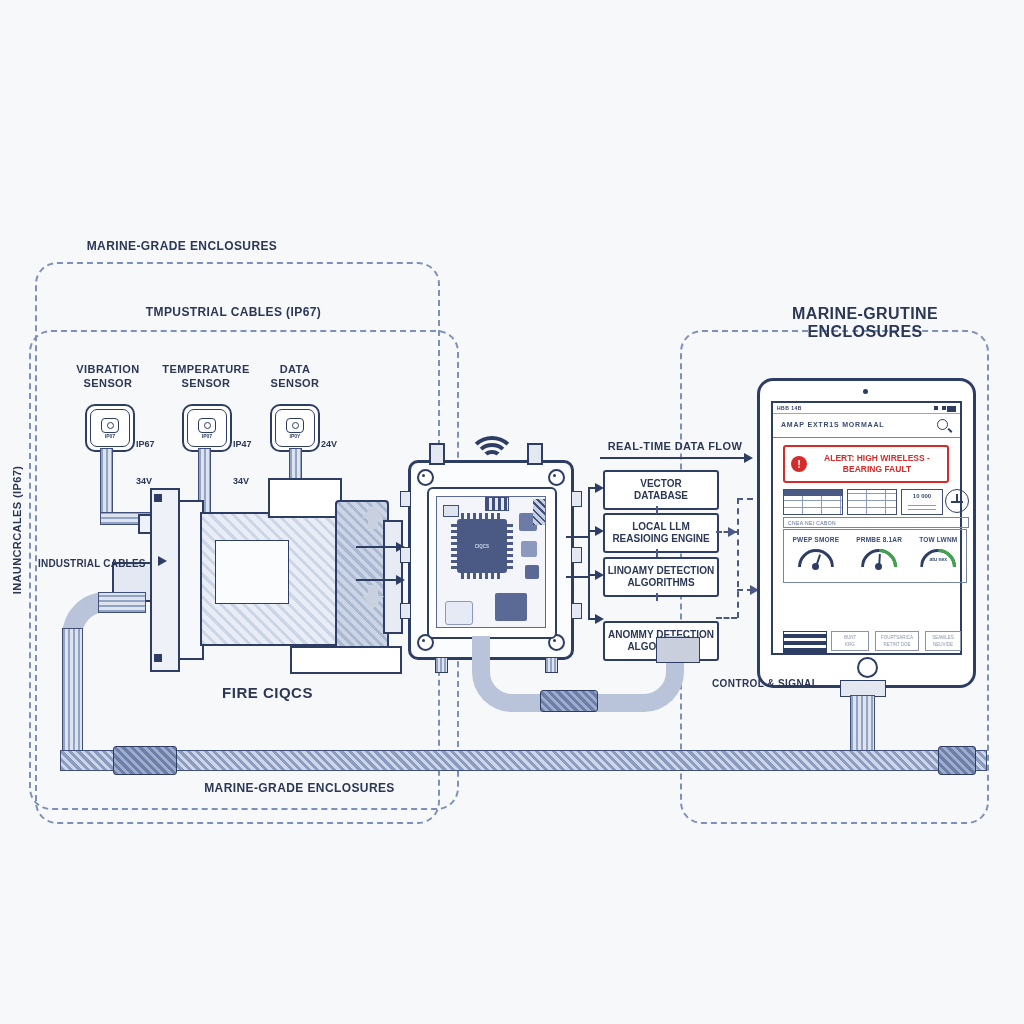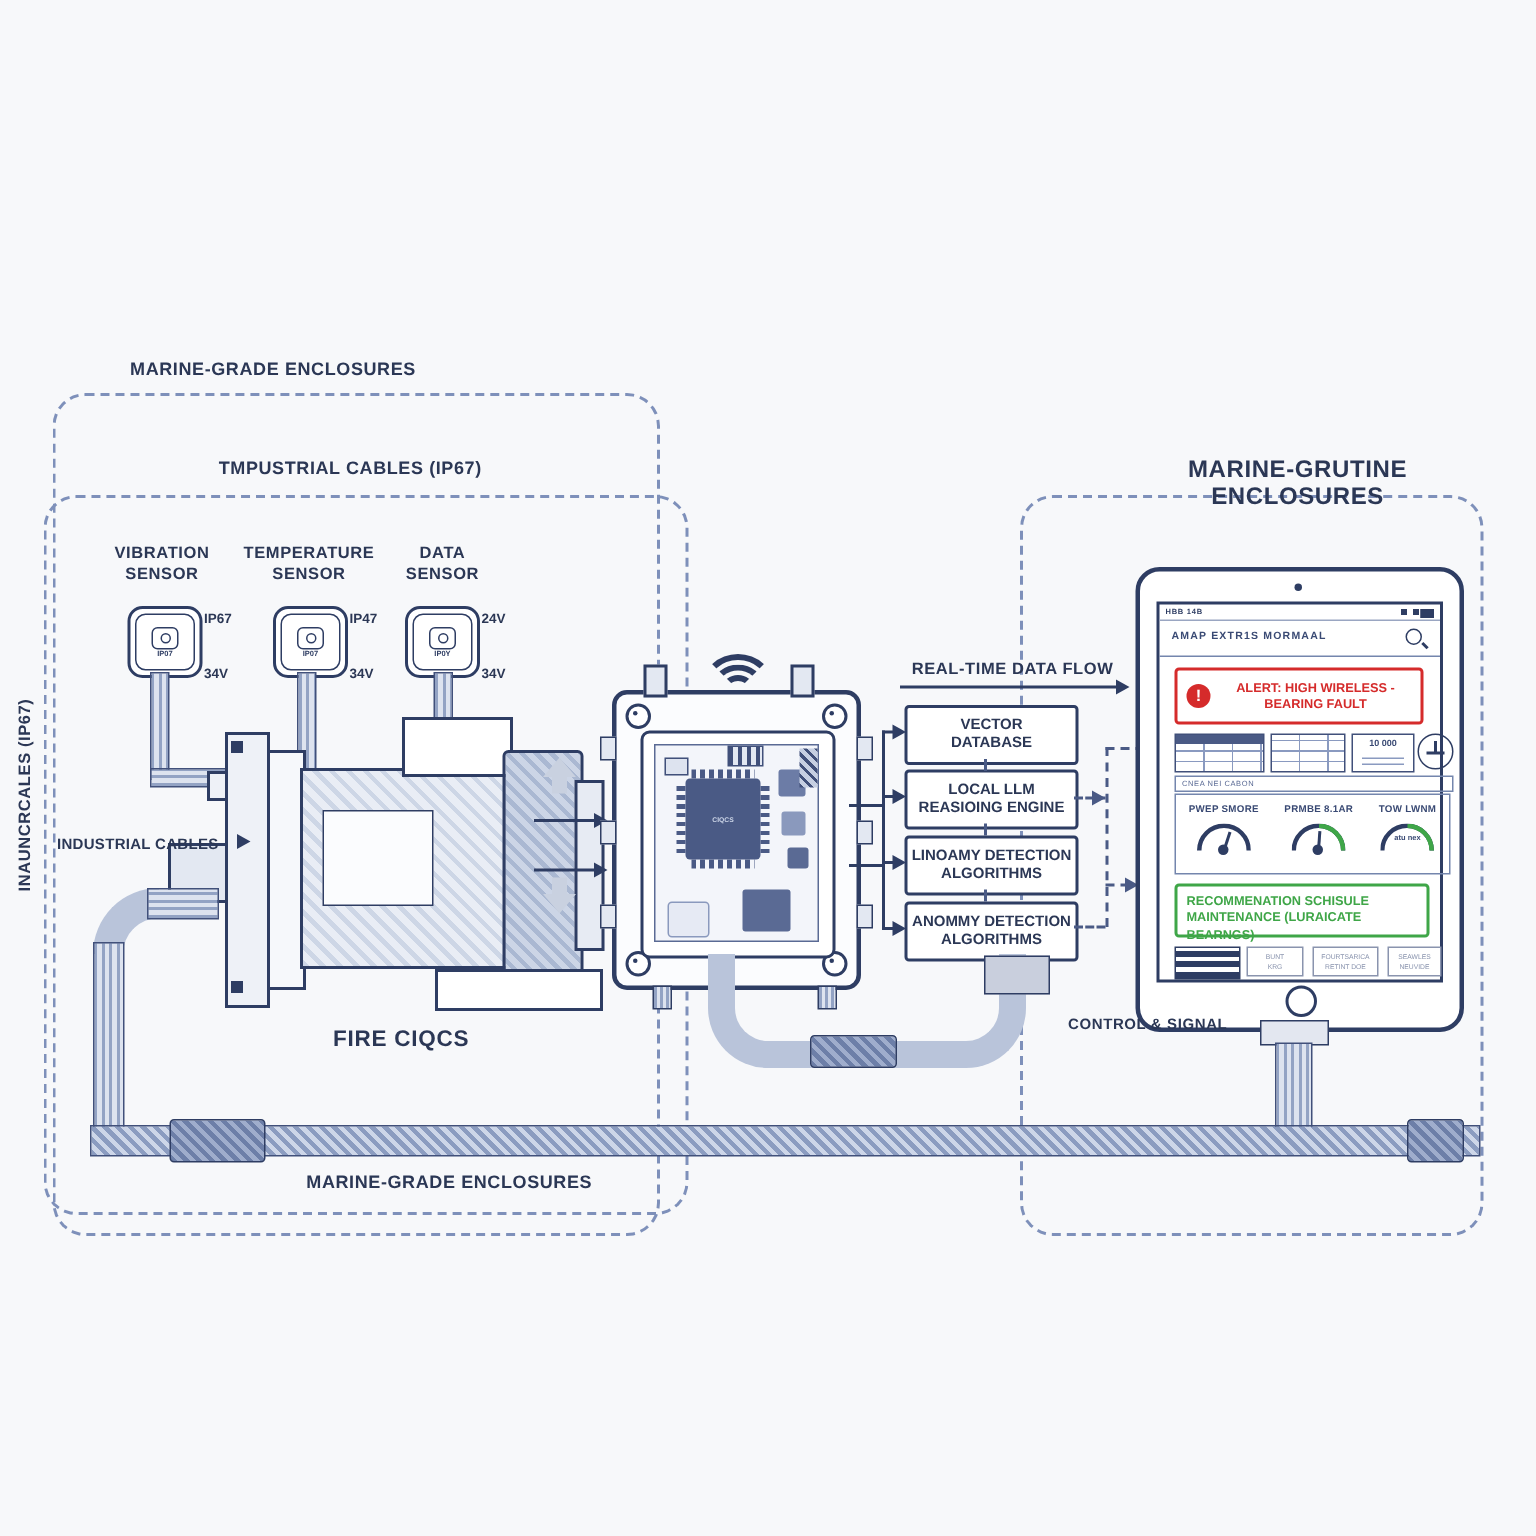--- a/index.html
+++ b/index.html
@@ -19,21 +19,21 @@
   .cable-v{position:absolute;background:repeating-linear-gradient(90deg,#93a3c4 0 2px,#dde3ef 2px 5px);border:1px solid #41507a;}
   .cable-h{position:absolute;background:repeating-linear-gradient(0deg,#93a3c4 0 2px,#dde3ef 2px 5px);border:1px solid #41507a;}
   .braid{position:absolute;background:repeating-linear-gradient(45deg,#8b9cc0 0 3px,#cdd6e8 3px 6px);border:1.5px solid #41507a;}
   .ferrule{position:absolute;background:repeating-linear-gradient(45deg,#6d7fa8 0 3px,#9fadcc 3px 6px);border:1.5px solid #2e3d63;border-radius:3px;}
   .sensorbox{position:absolute;width:46px;height:44px;border:2.5px solid #2e3d63;border-radius:10px;background:#fff;}
   .sensorbox .inner{position:absolute;left:3px;top:3px;right:3px;bottom:3px;border:1.5px solid #2e3d63;border-radius:7px;
                     display:flex;flex-direction:column;align-items:center;justify-content:center;}
   .sensor-ico{width:16px;height:13px;border:1.5px solid #2e3d63;border-radius:4px;display:flex;align-items:center;justify-content:center;}
   .sensor-ico i{display:block;width:5px;height:5px;border:1.2px solid #2e3d63;border-radius:50%;}
   .tinytxt{font-size:5px;font-weight:bold;color:#2e3d63;letter-spacing:0;}
-  .rating{position:absolute;font-size:9px;font-weight:bold;color:#2b3755;}
+  .rating{position:absolute;font-size:9px;font-weight:bold;color:#2b3755;margin-top:32px;}
   .screw{position:absolute;width:13px;height:13px;border:2px solid #2e3d63;border-radius:50%;background:#fff;}
   .screw::after{content:"";position:absolute;left:3px;top:3px;width:3px;height:3px;border-radius:50%;background:#2e3d63;}
   .gauge{position:relative;width:36px;height:18px;}
   .gauge .arc{position:absolute;left:0;top:0;width:36px;height:36px;border:3px solid #2e3d63;border-radius:50%;
               clip-path:polygon(0 0,100% 0,100% 50%,0 50%);box-sizing:border-box;}
   .gauge .arcg{position:absolute;left:18px;top:0;width:18px;height:36px;border:3px solid #3fa648;border-radius:0 36px 0 0;
                border-left:none;border-bottom:none;box-sizing:border-box;clip-path:polygon(0 0,100% 0,100% 50%,0 50%);}
   .needle{position:absolute;left:17px;bottom:0;width:2px;height:13px;background:#2e3d63;transform-origin:bottom center;}
   .hub{position:absolute;left:14px;bottom:-3px;width:7px;height:7px;border-radius:50%;background:#2e3d63;}
   .minitable{position:absolute;border:1.5px solid #41507a;background:
@@ -184,21 +184,21 @@
       <span>DATABASE</span>
     </div>
   <div class="navybox" style="left:603px;top:513px;width:112px;height:36px;">
     <span>LOCAL LLM</span>
       <span>REASIOING ENGINE</span>
     </div>
   <div class="navybox" style="left:603px;top:557px;width:112px;height:36px;">
     <span>LINOAMY DETECTION</span>
       <span>ALGORITHMS</span>
     </div>
-  <div class="navybox" style="left:603px;top:601px;width:112px;height:36px;">
+  <div class="navybox" style="left:603px;top:621px;width:112px;height:36px;">
     <span>ANOMMY DETECTION</span>
       <span>ALGORITHMS</span>
     </div>
 
   <div class="line-v" style="left:588px;top:487px;height:133px;"></div>
   <div class="line-h" style="left:566px;top:536px;width:24px;"></div>
   <div class="line-h" style="left:566px;top:576px;width:24px;"></div>
   <div class="line-h" style="left:588px;top:487px;width:10px;"></div>
   <div class="arr-r" style="left:595px;top:483px;"></div>
   <div class="line-h" style="left:588px;top:530px;width:10px;"></div>
@@ -283,24 +283,20 @@
         <div style="text-align:center;">
           <div class="gtxt">TOW LWNM</div>
           <div class="gauge" style="margin:6px auto 0;">
               <div class="arc"></div>
               <div class="arcg"></div>
             <span style="position:absolute;left:0;top:7px;width:36px;font-size:5px;color:#3a4a74;font-weight:bold;text-align:center;">atu nex</span>
             </div>
         </div>
       </div>
 
-      <div class="abs" style="left:10px;top:186px;width:170px;height:36px;border:2px solid #3fa648;border-radius:3px;padding:4px 6px;box-sizing:border-box;">
-        <span style="font-size:8.5px;font-weight:bold;color:#3fa648;line-height:1.35;display:block;">
-          <span>RECOMMENATION SCHISULE</span><br><span>MAINTENANCE (LURAICATE BEARNGS)</span></span>
-      </div>
 
       <div class="abs" style="left:10px;top:228px;width:42px;height:20px;border:1.5px solid #2e3d63;background:repeating-linear-gradient(0deg,#2e3d63 0 4px,#fff 4px 7px);"></div>
       <div class="abs" style="left:58px;top:228px;width:38px;height:20px;border:1px solid #8a94ae;text-align:center;color:#8a94ae;font-size:4.5px;line-height:1.6;padding-top:2px;box-sizing:border-box;">
         <span>BUNT</span><br><span>KRG</span></div>
       <div class="abs" style="left:102px;top:228px;width:44px;height:20px;border:1px solid #8a94ae;text-align:center;color:#8a94ae;font-size:4.5px;line-height:1.6;padding-top:2px;box-sizing:border-box;">
         <span>FOURTSARICA</span><br><span>RETINT DOE</span></div>
       <div class="abs" style="left:152px;top:228px;width:36px;height:20px;border:1px solid #8a94ae;text-align:center;color:#8a94ae;font-size:4.5px;line-height:1.6;padding-top:2px;box-sizing:border-box;">
         <span>SEAWLES</span><br><span>NEUVIDE</span></div>
     </div>
     <div class="abs" style="left:97px;bottom:7px;width:17px;height:17px;border:2px solid #2e3d63;border-radius:50%;"></div>

